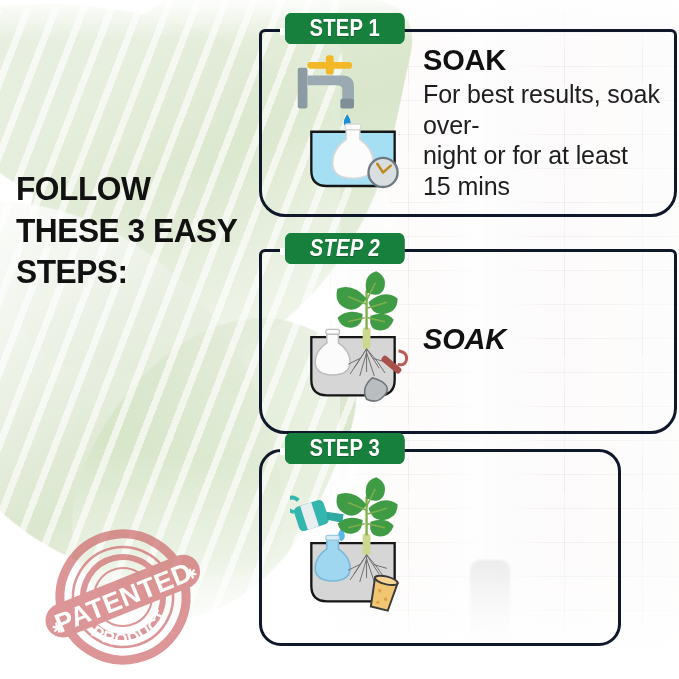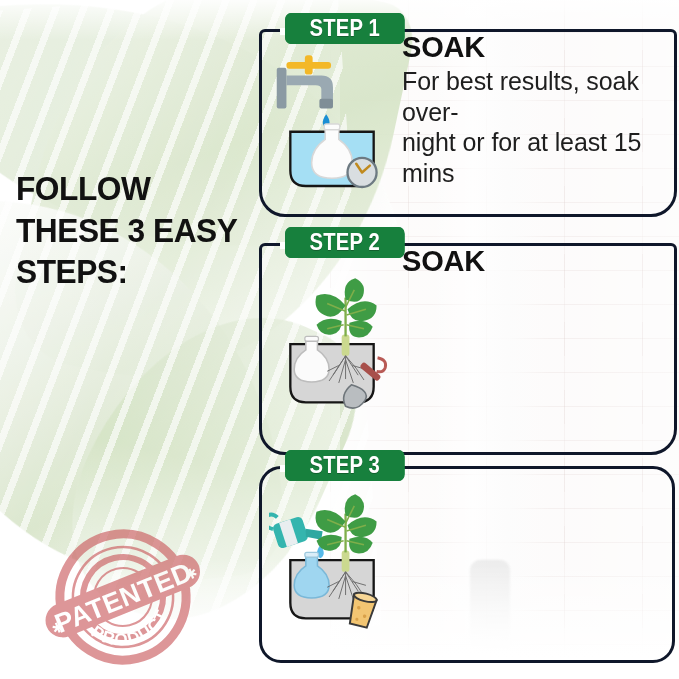--- a/index.html
+++ b/index.html
@@ -121,22 +121,22 @@
 
   
   .card{
     position:absolute;
     box-sizing:border-box;
     border:3px solid #0f172a;
     border-radius:6px 6px 26px 26px;
     background:transparent;
   }
   #card1{left:259px;top:29px;width:418px;height:188px;}
-  #card2{left:259px;top:243px;width:418px;height:212px;}
-  #card3{left:259px;top:466px;width:416px;height:197px;border-radius:22px;}
+  #card2{left:259px;top:249px;width:418px;height:185px;font-style:italic;}
+  #card3{left:259px;top:449px;width:362px;height:197px;border-radius:22px;}
 
   .badge{
     position:absolute;top:-19px;left:23px;
     height:31px;min-width:112px;
     background:#17803d;
     border-radius:7px;
     display:flex;align-items:center;justify-content:center;
     padding:0 12px;
     color:#ffffff;
     font-size:23px;font-weight:700;
@@ -147,21 +147,21 @@
     box-shadow:inset 0 0 0 2px #17803d;
   }
   
   .badge-mask{
     position:absolute;top:-4px;left:18px;width:124px;height:7px;
     background:#ffffff;
   }
 
   .card-body{
     position:absolute;inset:0;
-    display:flex;align-items:flex-start;
+    display:flex;align-items:center;padding-left:21px;
   }
   .icon-box{
     width:136px;flex:0 0 136px;
     height:100%;
     display:flex;align-items:center;justify-content:center;
     padding-left:4px;box-sizing:border-box;
   }
   .text-box{
     flex:1 1 auto;
     padding:0 12px 0 4px;

